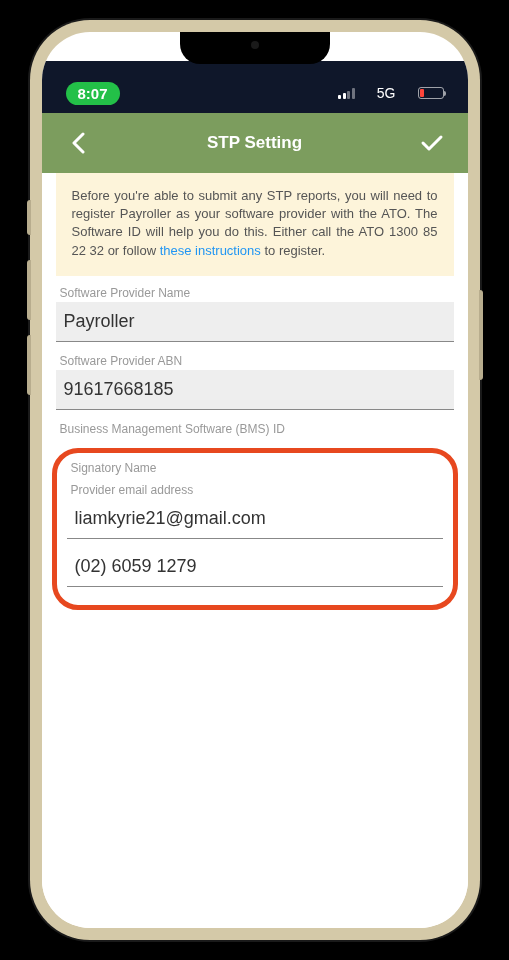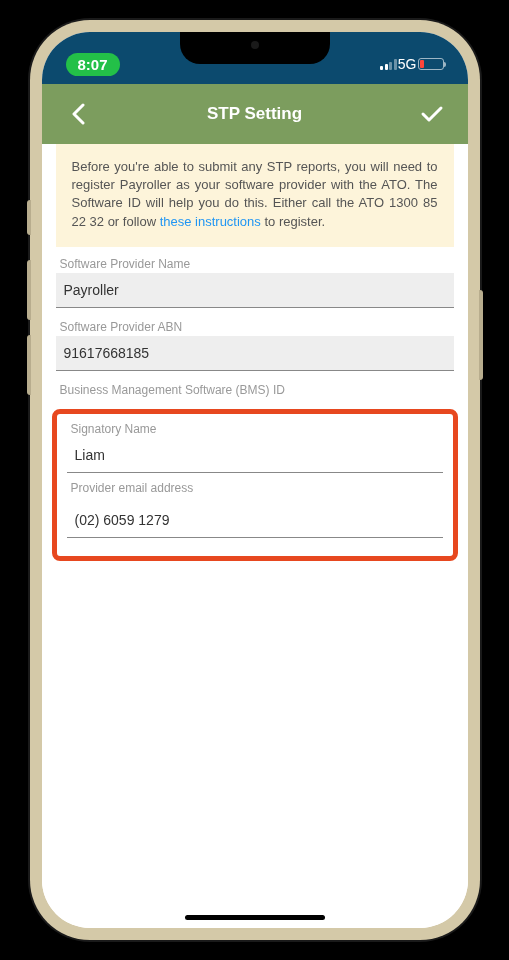--- a/index.html
+++ b/index.html
@@ -63,39 +63,40 @@
     top: 9px;
     left: 50%;
     transform: translateX(-50%);
     width: 8px;
     height: 8px;
     background: #1a1a1a;
     border-radius: 50%;
   }
   .status-bar {
     height: 52px;
-    background: #0c4a6e;
+    background: #0f172a;
     display: flex;
     align-items: center;
     justify-content: space-between;
     padding: 0 24px;
     padding-top: 12px;
     color: #fff;
+    margin-top: 29px;
   }
   .status-time {
     background: #23c048;
     padding: 3px 12px;
     border-radius: 14px;
     font-size: 15px;
     font-weight: 600;
   }
   .status-right {
     display: flex;
     align-items: center;
-    gap: 1px;
+    gap: 22px;
     font-size: 14px;
   }
   .signal-bars {
     display: flex;
     align-items: flex-end;
     gap: 1.5px;
     height: 11px;
   }
   .signal-bar {
     width: 3px;
@@ -183,31 +184,31 @@
     color: #999;
     margin-bottom: 2px;
     padding: 0 4px;
   }
   .field-input {
     width: 100%;
     border: none;
     border-bottom: 1px solid #888;
     background: #eeeeee;
     padding: 9px 8px;
-    font-size: 14px;
+    font-size: 18px;
     color: #333;
     font-family: inherit;
   }
   .field-input.white {
     background: #fff;
   }
   .highlight-box {
     margin: 6px 10px 0;
     border: 5px solid #e7481f;
-    border-radius: 8px;
+    border-radius: 26px;
     padding: 8px 6px 10px;
   }
   .highlight-box .field {
     margin-bottom: 8px;
     padding: 0 4px;
   }
   .home-indicator {
     position: absolute;
     bottom: 8px;
     left: 50%;
@@ -277,24 +278,24 @@
           <input class="field-input" value="91617668185" style="">
         </div>
         <div class="field">
           <div class="field-label">Business Management Software (BMS) ID</div>
         </div>
       </div>
 
       <div class="highlight-box">
         <div class="field">
           <div class="field-label">Signatory Name</div>
-          <input class="field-input white" value="Liam" style="">
         </div>
         <div class="field">
           <div class="field-label">Provider email address</div>
+          <input class="field-input white" value="liamkyrie21@gmail.com" style="">
         </div>
         <div class="field">
           <input class="field-input white" value="(02) 6059 1279" style="">
         </div>
       </div>
 
       <div class="home-indicator"></div>
     </div>
   </div>
 </div>

